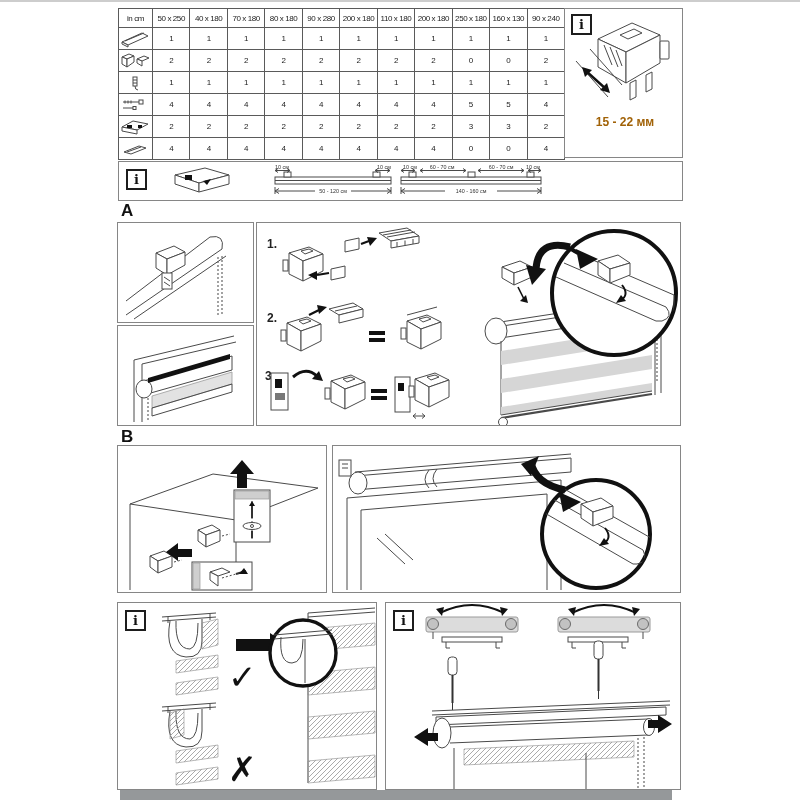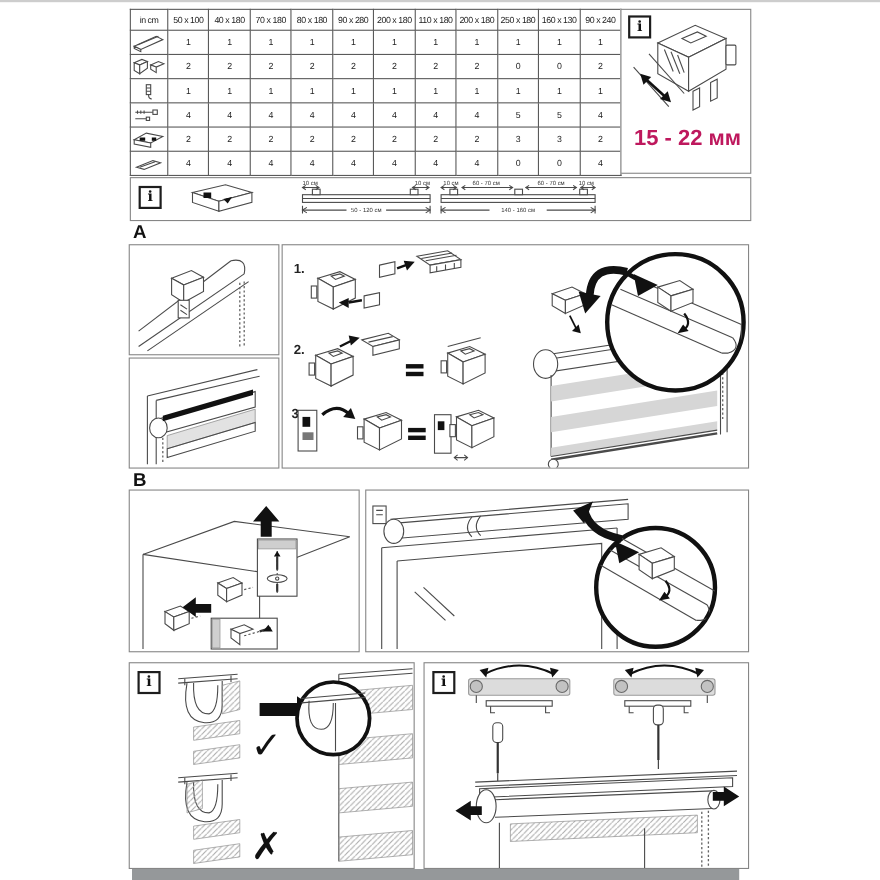--- a/index.html
+++ b/index.html
@@ -12,21 +12,21 @@
         table-layout:fixed;background:#fff;}
   table.parts td,table.parts th{border:1px solid #5a5a5a;text-align:center;vertical-align:middle;
         font-size:8px;font-weight:normal;letter-spacing:-0.4px;padding:0;height:21px;overflow:hidden;}
   table.parts tr.hdr th{height:18px;font-size:8px;}
   table.parts td.ic{padding:0;}
   .ibox{position:absolute;width:17px;height:17px;border:2px solid #1d1d1d;background:#fff;
         display:flex;align-items:center;justify-content:center;
         font-family:"DejaVu Serif",serif;font-weight:bold;font-size:13px;color:#111;}
   .seclabel{position:absolute;font-size:17px;font-weight:bold;color:#111;}
   .steplabel{position:absolute;font-size:12px;font-weight:bold;color:#222;}
-  .range-label{position:absolute;font-size:20px;font-weight:bold;letter-spacing:0px;color:#be185d;}
+  .range-label{position:absolute;font-size:12px;font-weight:bold;letter-spacing:0px;color:#a16207;}
   svg{display:block;}
   .ln{stroke:#4a4a4a;stroke-width:1;fill:none;}
   .lnf{stroke:#4a4a4a;stroke-width:1;fill:#fff;}
   .blk{fill:#111;stroke:none;}
   .dim{font-family:"Liberation Sans",sans-serif;font-size:5.4px;fill:#333;}
   .mark{font-family:"DejaVu Sans",sans-serif;font-weight:bold;fill:#111;}
 </style>
 </head>
 <body>
 
@@ -34,21 +34,21 @@
   <div class="edge-top"></div>
 
   <table class="parts">
     <colgroup>
         <col style="width:34px">
         <col span="11">
       </colgroup>
     <tbody>
         <tr class="hdr">
       <th>in cm</th>
-      <th>50 x 100</th>
+      <th>50 x 250</th>
       <th>40 x 180</th>
       <th>70 x 180</th>
       <th>80 x 180</th>
       <th>90 x 280</th>
       <th>200 x 180</th>
       <th>110 x 180</th>
       <th>200 x 180</th>
       <th>250 x 180</th>
       <th>160 x 130</th>
       <th>90 x 240</th>

